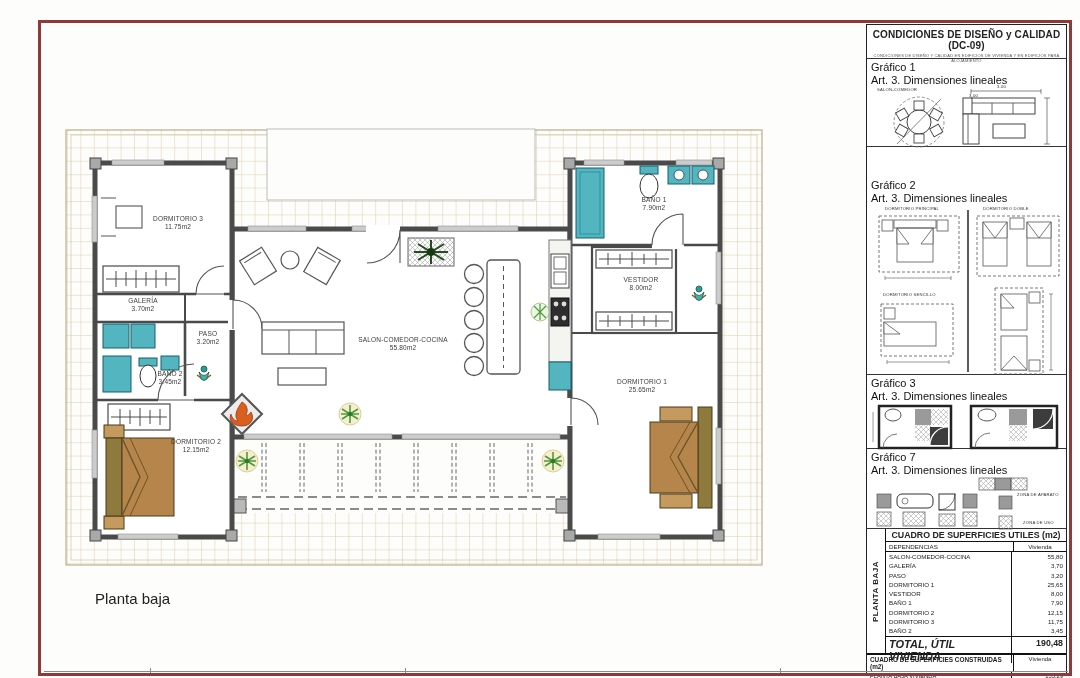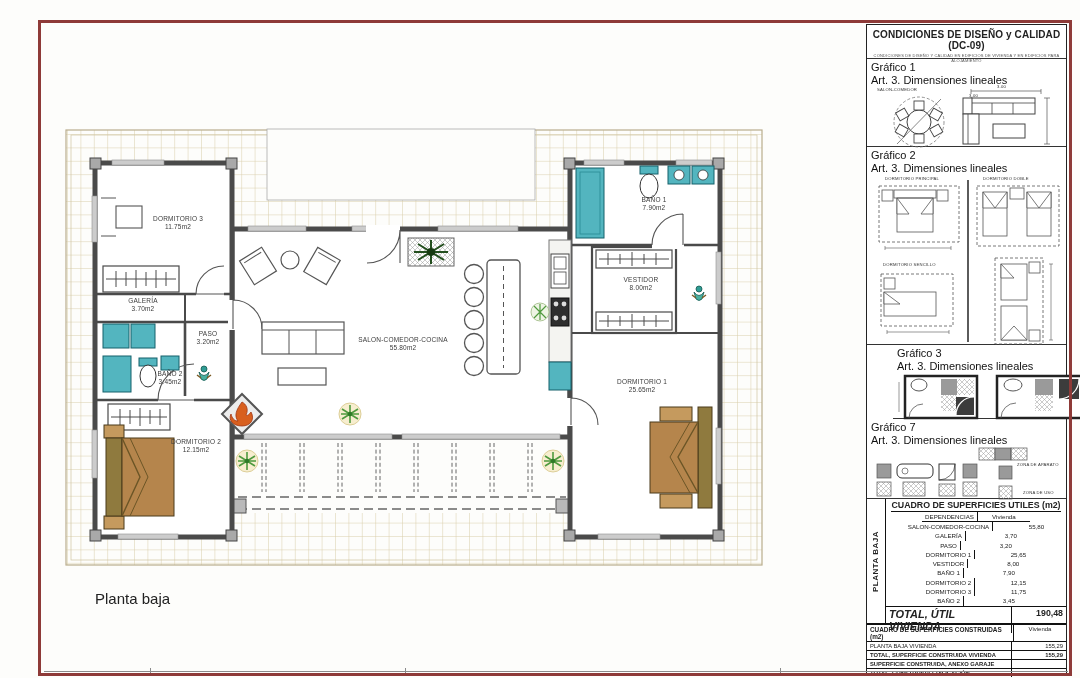--- a/index.html
+++ b/index.html
@@ -22,28 +22,28 @@
   #panel{position:absolute;left:866px;top:24px;width:201px;height:650px;background:#fff;
          border:1px solid #222;box-sizing:border-box;display:flex;flex-direction:column;}
   .psec{border-bottom:1px solid #333;position:relative;box-sizing:border-box;padding:2px 4px;}
   #p-head{height:34px;text-align:center;}
   #p-head .ptitle{font-size:10px;font-weight:bold;letter-spacing:.1px;margin-top:2px;}
   #p-head .psub{font-size:4px;color:#555;margin-top:2px;letter-spacing:.2px;}
   .ghead{font-size:11px;line-height:1.15;color:#111;}
   .gsvg{position:relative;}
   .dlab{position:absolute;font-size:4.2px;color:#333;letter-spacing:.2px;white-space:nowrap;}
   #sec-g1{height:88px;}
-  #sec-g2{height:198px;}
-  #sec-g3{height:74px;margin-left:26px;}
+  #sec-g2{height:198px;margin-top:30px;}
+  #sec-g3{height:74px;}
   #sec-g4{height:80px;}
   
   #sec-utiles{height:126px;padding:0;display:flex;border-bottom:2px solid #111;}
   #ut-side{width:18px;border-right:1px solid #111;display:flex;align-items:center;justify-content:center;}
   #ut-side span{transform:rotate(-90deg);font-size:8px;font-weight:bold;white-space:nowrap;letter-spacing:.5px;}
-  #ut-main{flex:1;display:flex;flex-direction:column;align-items:center;}
+  #ut-main{flex:1;display:flex;flex-direction:column;}
   .ut-title{font-size:8.8px;font-weight:bold;text-align:center;border-bottom:1.5px solid #111;padding:1px 0;}
   .ut-cols{display:flex;font-size:6.2px;border-bottom:1px solid #111;}
   .ut-cols .c1{flex:1;padding:1px 3px;}
   .ut-cols .c2{width:48px;text-align:center;border-left:1px solid #111;padding:1px 2px;}
   .ut-row{display:flex;font-size:6.2px;line-height:1.5;}
   .ut-row .c1{flex:1;padding:0 3px;}
   .ut-row .c2{width:48px;text-align:right;border-left:1px solid #111;padding:0 3px;}
   .ut-total{display:flex;border-top:1.5px solid #111;font-weight:bold;margin-top:auto;}
   .ut-total .c1{flex:1;font-size:11px;padding:1px 3px;font-style:italic;}
   .ut-total .c2{width:48px;font-size:8.8px;text-align:right;border-left:1px solid #111;padding:1px 3px;}

